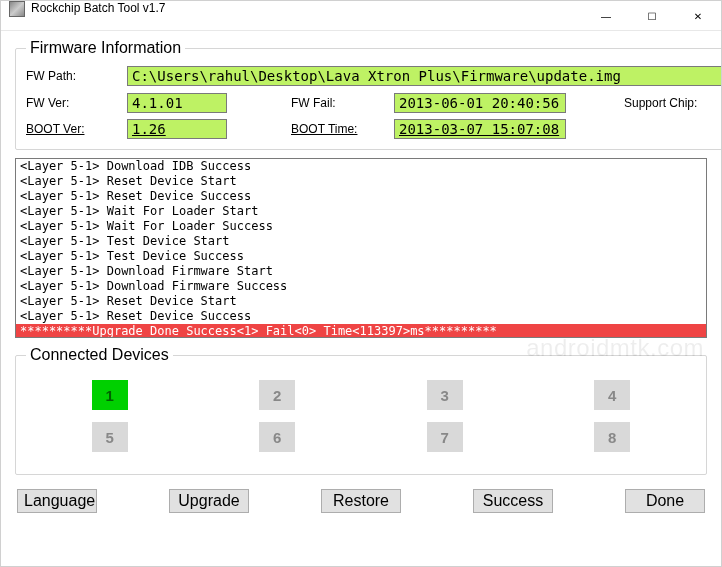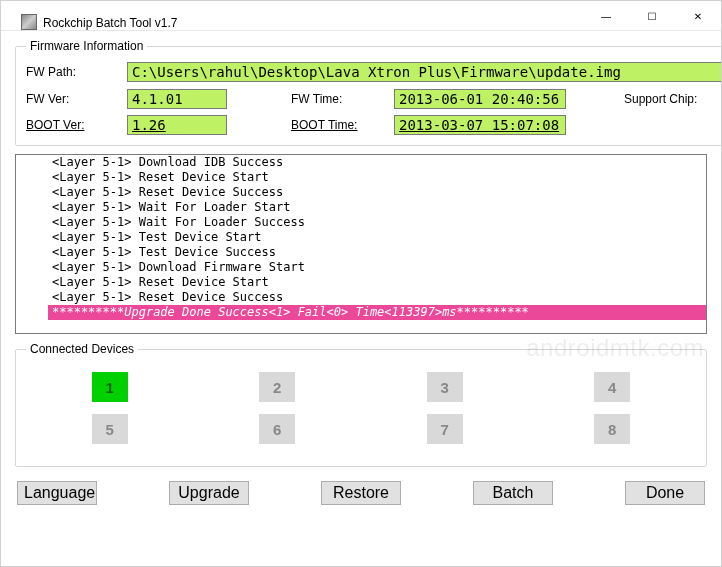--- a/index.html
+++ b/index.html
@@ -10,22 +10,22 @@
     background: #fff;
     color: #000;
     width: 722px;
     height: 567px;
     overflow: hidden;
     border: 1px solid #d0d0d0;
   }
   .titlebar {
     height: 30px;
     display: flex;
-    align-items: flex-end;
-    padding: 0 0 0 20px;
+    align-items: flex-start;
+    padding: 0 0 0 8px;
     background: #fff;
     border-bottom: 1px solid #e8e8e8;
   }
   .titlebar .app-icon {
     width: 16px; height: 16px;
     margin-right: 6px;
     background: linear-gradient(135deg,#888 0%,#ccc 50%,#888 100%);
     border: 1px solid #666;
   }
   .titlebar .title { flex: 1; font-size: 12px; }
@@ -36,21 +36,21 @@
     font-family: "Segoe UI Symbol", sans-serif;
     font-size: 10px;
   }
   .content { padding: 8px 14px 10px 14px; }
   fieldset {
     border: 1px solid #d6d6d6;
     border-radius: 2px;
     margin: 0 0 8px 0;
     padding: 8px 10px 10px 10px;
   }
-  legend { font-size: 12px; padding: 0 4px; color:#000; }
+  legend { font-size: 16px; padding: 0 4px; color:#000; }
   .row { display: flex; align-items: center; margin-bottom: 6px; gap:23px;}
   .row:last-child { margin-bottom: 0; text-decoration: underline; }
   .lbl { width: 78px; color:#000; }
   .lbl2 { width: 80px; }
   input.textbox {
     font-family: "SimSun","NSimSun",monospace;
     font-size: 14px;
     border: 1px solid #7a7a7a;
     padding: 2px 4px;
     background: #bef264;
@@ -71,24 +71,23 @@
   .time-input { width: 172px; }
   .chip-input { width: 93px; }
   .log-box {
     border: 1px solid #7a7a7a;
     height: 180px;
     overflow: hidden;
     font-family: "SimSun","NSimSun",monospace;
     font-size: 12px;
     background:#fff;
     margin-bottom:8px;
-    padding-left:32px;
   }
   .log-line { padding: 0 4px; line-height: 15px; white-space: pre; }
-  .log-line.selected { background:#ec4899; color:#fff;font-style:italic; }
+  .log-line.selected { background:#ef4444; color:#fff; }
   .devices-grid {
     display: flex;
     flex-wrap: wrap;
     justify-content: space-around;
     padding: 2px 0 6px 0;
   }
   .device-slot {
     width: 25%;
     display:flex;
     justify-content:center;
@@ -149,21 +148,21 @@
     <div class="row">
       <span class="lbl">FW Path:</span>
       <input class="textbox path-input" value="C:\Users\rahul\Desktop\Lava_Xtron_Plus\Firmware\update.img" style="">
       <div class="browse-btn">...</div>
     </div>
 
     <div class="row">
       <span class="lbl">FW Ver:</span>
       <input class="textbox small-input" value="4.1.01" style="">
       <span style="width:18px"></span>
-      <span class="lbl2">FW Time:</span>
+      <span class="lbl2">FW Fail:</span>
       <input class="textbox time-input" value="2013-06-01 20:40:56" style="">
       <span style="width:12px"></span>
       <span style="width:90px">Support Chip:</span>
       <input class="textbox chip-input" value="RK30" style="">
     </div>
 
     <div class="row">
       <span class="lbl">BOOT Ver:</span>
       <input class="textbox small-input" value="1.26" style="">
       <span style="width:18px"></span>
@@ -174,20 +173,21 @@
 
   <div class="log-box" id="log-box">
       <div class="log-line">&lt;Layer 5-1&gt; Download IDB Success</div>
       <div class="log-line">&lt;Layer 5-1&gt; Reset Device Start</div>
       <div class="log-line">&lt;Layer 5-1&gt; Reset Device Success</div>
       <div class="log-line">&lt;Layer 5-1&gt; Wait For Loader Start</div>
       <div class="log-line">&lt;Layer 5-1&gt; Wait For Loader Success</div>
       <div class="log-line">&lt;Layer 5-1&gt; Test Device Start</div>
       <div class="log-line">&lt;Layer 5-1&gt; Test Device Success</div>
       <div class="log-line">&lt;Layer 5-1&gt; Download Firmware Start</div>
+      <div class="log-line">&lt;Layer 5-1&gt; Download Firmware Success</div>
       <div class="log-line">&lt;Layer 5-1&gt; Reset Device Start</div>
       <div class="log-line">&lt;Layer 5-1&gt; Reset Device Success</div>
       <div class="log-line selected">**********Upgrade Done Success&lt;1&gt; Fail&lt;0&gt; Time&lt;113397&gt;ms**********</div>
     </div>
 
   <fieldset>
     <legend>Connected Devices</legend>
     <div class="devices-grid" id="devices-grid">
         <div class="device-slot">
           <div class="device-box active">1</div>
@@ -213,19 +213,19 @@
         <div class="device-slot">
           <div class="device-box">8</div>
         </div>
       </div>
   </fieldset>
 
   <div class="btn-row">
     <button class="action-btn">Language</button>
     <button class="action-btn">Upgrade</button>
     <button class="action-btn">Restore</button>
-    <button class="action-btn">Batch</button>
+    <button class="action-btn">Success</button>
     <button class="action-btn">Done</button>
   </div>
 
 </div>
 
 <div class="watermark">androidmtk.com</div>
 
 </body></html>

